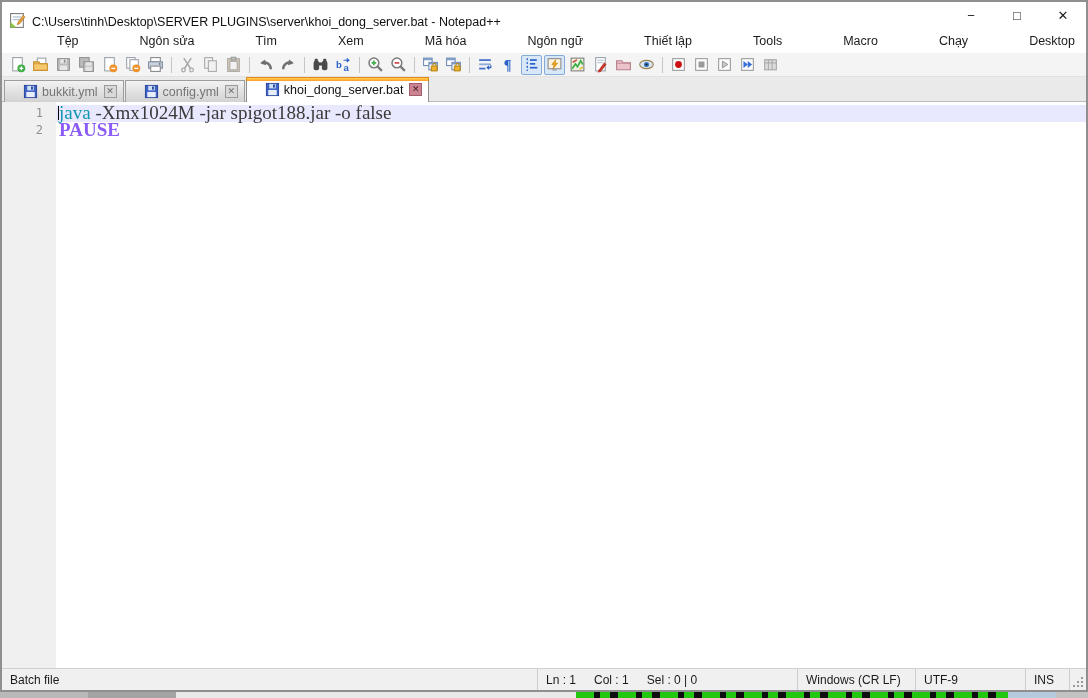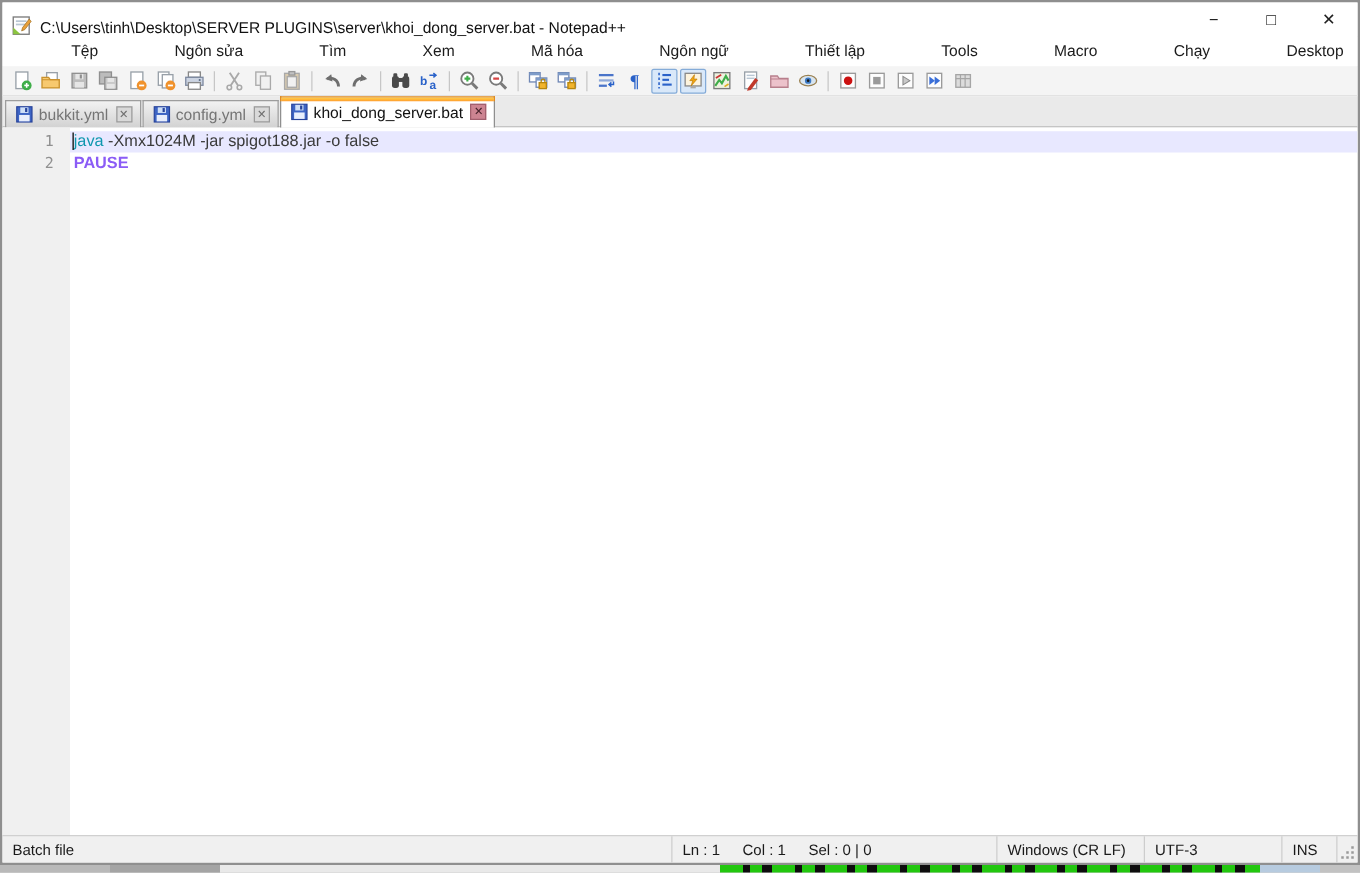--- a/index.html
+++ b/index.html
@@ -27,40 +27,40 @@
     padding-left:4px; border-bottom:1px solid #e2e2e2; }
   .tb-btn { width:21px; height:20px; display:flex; align-items:center; justify-content:center;
     border:1px solid transparent; border-radius:2px; margin:0 1px; }
   .tb-btn.active { background:#d9e8f9; border-color:#84abd8; }
   .tb-btn svg { display:block; }
   .tb-sep { width:1px; height:16px; background:#c6c6c6; margin:0 4px; }
 
   
   .tabbar { height:25px; background:#eaeaea; display:flex; align-items:flex-end; flex:0 0 25px;
     border-bottom:1px solid #b9b9b9; padding-left:2px; }
-  .tab { display:flex; align-items:center; gap:4px; height:22px; padding:0 6px 0 7px;
+  .tab { display:flex; align-items:center; gap:4px; height:22px; padding:0 6px 0 18px;
     border:1px solid #9d9d9d; border-bottom:none; margin-right:1px;
     background:linear-gradient(#f2f2f2,#d2d2d2); font-size:12.5px; color:#757575;
     position:relative; top:1px; }
   .tab.active { height:25px; background:#fff; color:#111; top:1px; border-color:#8f8f8f;
     border-top:none; z-index:2; }
   .tab.active::before { content:""; position:absolute; left:-1px; right:-1px; top:0; height:3px;
     background:linear-gradient(#ffd24a,#ff9d2e); border:1px solid #e08a1e; border-bottom:none; }
   .tab .floppy { width:15px; height:15px; }
   .tab-close { width:13px; height:13px; display:flex; align-items:center; justify-content:center;
     font-size:9px; line-height:1; border:1px solid #9a9a9a; background:#d9d9d9; color:#6f6f6f;
     margin-left:2px; }
   .tab.active .tab-close { background:#cd8492; border-color:#a25f6e; color:#46222b; }
 
   
   .editor { flex:1 1 auto; background:#fff; position:relative; display:flex; overflow:hidden; }
   .gutter { width:54px; background:#f0f0f0; flex:0 0 54px;
     font-family:"DejaVu Sans Mono", monospace; font-size:12px; color:#909090;
     text-align:right; padding:3px 13px 0 0; line-height:16.5px; }
-  .code { flex:1 1 auto; font-family:Liberation Sans, sans-serif; font-size:13px;
+  .code { flex:1 1 auto; font-family:Liberation Serif, serif; font-size:19px;
     line-height:16.5px; padding-top:3px; position:relative; white-space:pre; }
   .code-line { height:16.5px; padding-left:3px; position:relative; }
   .code-line.current { background:#e8e8ff; }
   .tok-command { color:#0e97ae; }
   .tok-default { color:#3a3a3a; }
   .tok-keyword { color:#8b5cf6; font-weight:bold; }
   .caret { position:absolute; left:2px; top:1px; width:1px; height:14px; background:#000; }
 
   
   .statusbar { height:22px; flex:0 0 22px; background:#f0f0f0; border-top:1px solid #d0d0d0;
@@ -399,21 +399,21 @@
   <div class="statusbar">
     <div class="sb-sec sb-doc-type">Batch file</div>
     <div class="sb-sec" style="width:260px">
       <span>Ln : 1</span>
         <span class="sb-gap"></span>
       <span>Col : 1</span>
         <span class="sb-gap"></span>
       <span>Sel : 0 | 0</span>
     </div>
     <div class="sb-sec" style="width:118px">Windows (CR LF)</div>
-    <div class="sb-sec" style="width:110px">UTF-3</div>
+    <div class="sb-sec" style="width:110px">UTF-9</div>
     <div class="sb-sec" style="width:44px">INS</div>
     <div class="sb-sec sb-grip">
       <span class="grip-dot" style="right:3px;bottom:3px"></span>
       <span class="grip-dot" style="right:3px;bottom:7px"></span>
       <span class="grip-dot" style="right:7px;bottom:3px"></span>
       <span class="grip-dot" style="right:3px;bottom:11px"></span>
       <span class="grip-dot" style="right:11px;bottom:3px"></span>
       <span class="grip-dot" style="right:7px;bottom:7px"></span>
     </div>
   </div>

